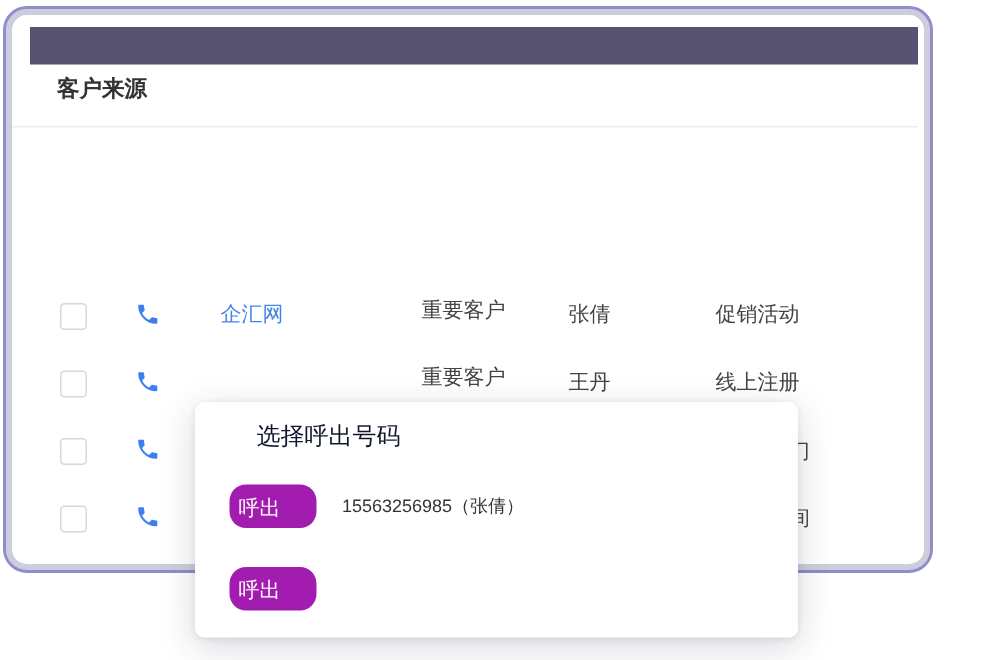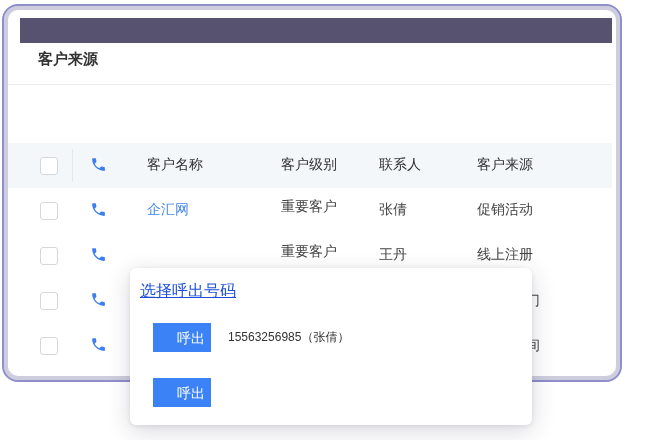--- a/index.html
+++ b/index.html
@@ -64,60 +64,47 @@
     width:16px;white-space:nowrap;
   }
   .frag1{top:292px}.frag2{top:337px}
   
   .dialog{
     position:absolute;left:130px;top:268px;width:402px;height:157px;
     background:#ffffff;border-radius:6px;z-index:10;
     box-shadow:0 6px 24px rgba(40,40,70,0.18),0 1px 4px rgba(40,40,70,0.10);
   }
   .dialog-title{
-    position:absolute;left:10px;top:13px;font-size:16px;font-weight:500;color:#1d4ed8;text-decoration:underline;
+    position:absolute;left:41px;top:13px;font-size:16px;font-weight:500;color:#0f172a;
   }
   .dialog-option{position:absolute;left:0;right:0;height:29px;}
   .opt1{top:55px}.opt2{top:110px}
   .call-btn{
     position:absolute;left:23px;top:0;width:58px;height:29px;
-    background:#3b82f6;color:#ffffff;border:none;border-radius:0;
-    font-size:14px;font-family:inherit;cursor:pointer;line-height:29px;text-align:right;
+    background:#a21caf;color:#ffffff;border:none;border-radius:11px;
+    font-size:14px;font-family:inherit;cursor:pointer;line-height:29px;text-align:left;
   }
   .opt-number{
     position:absolute;left:98px;top:0;line-height:29px;font-size:12px;color:#333333;
     white-space:nowrap;
   }
 </style>
 </head>
 <body>
 
 <div class="stage">
 
   <div class="frame">
     <div class="titlebar"></div>
   </div>
 
   <div class="page-title">客户来源</div>
   <div class="title-divider"></div>
 
 
-  <div class="thead">
-    <span class="checkbox"></span>
-    <span class="col-sep"></span>
-    <span class="phone">
-      <svg width="17" height="17" viewBox="0 0 24 24" fill="#3d7ef0">
-          <path d="M6.62 10.79c1.44 2.83 3.76 5.14 6.59 6.59l2.2-2.2c.27-.27.67-.36 1.02-.24 1.12.37 2.33.57 3.57.57.55 0 1 .45 1 1V20c0 .55-.45 1-1 1-9.39 0-17-7.61-17-17 0-.55.45-1 1-1h3.5c.55 0 1 .45 1 1 0 1.25.2 2.45.57 3.57.11.35.03.74-.25 1.02l-2.2 2.2z"></path>
-        </svg>
-    </span>
-    <span class="h-name">客户名称</span>
-    <span class="h-level">客户级别</span>
-    <span class="h-contact">联系人</span>
-    <span class="h-source">客户来源</span>
-  </div>
 
   <div class="trow r0">
     <span class="checkbox"></span>
     <span class="phone">
       <svg width="17" height="17" viewBox="0 0 24 24" fill="#3d7ef0">
           <path d="M6.62 10.79c1.44 2.83 3.76 5.14 6.59 6.59l2.2-2.2c.27-.27.67-.36 1.02-.24 1.12.37 2.33.57 3.57.57.55 0 1 .45 1 1V20c0 .55-.45 1-1 1-9.39 0-17-7.61-17-17 0-.55.45-1 1-1h3.5c.55 0 1 .45 1 1 0 1.25.2 2.45.57 3.57.11.35.03.74-.25 1.02l-2.2 2.2z"></path>
         </svg>
     </span>
     <span class="c-name">企汇网</span>
     <span class="c-level">重要客户</span>

